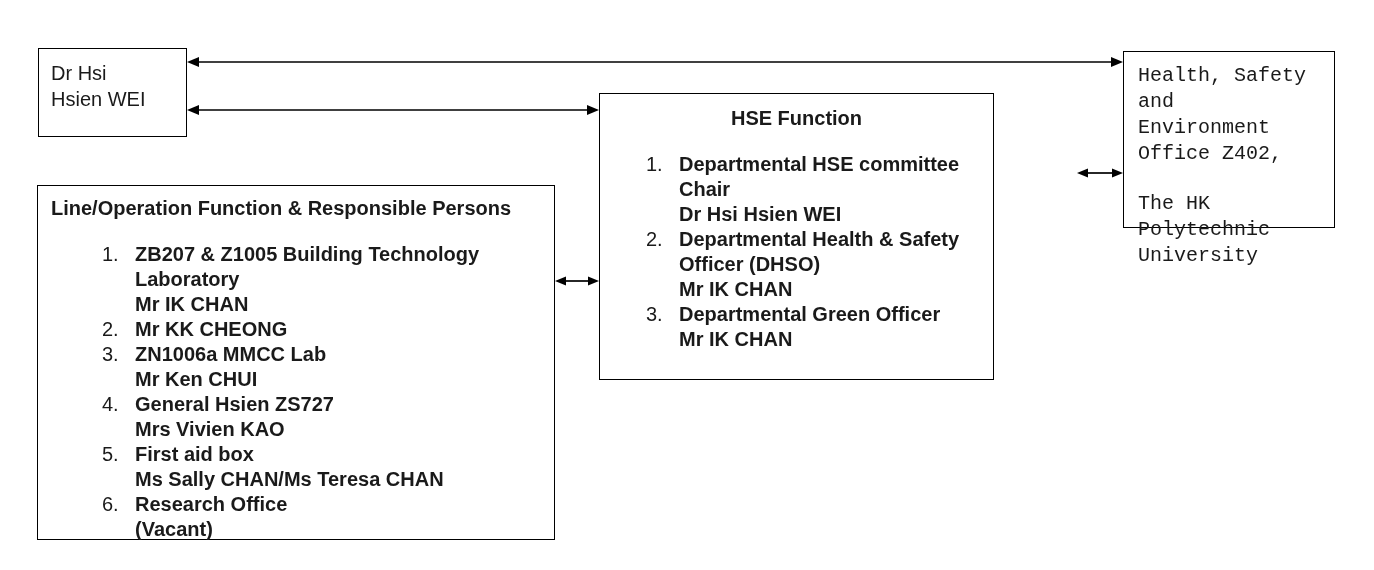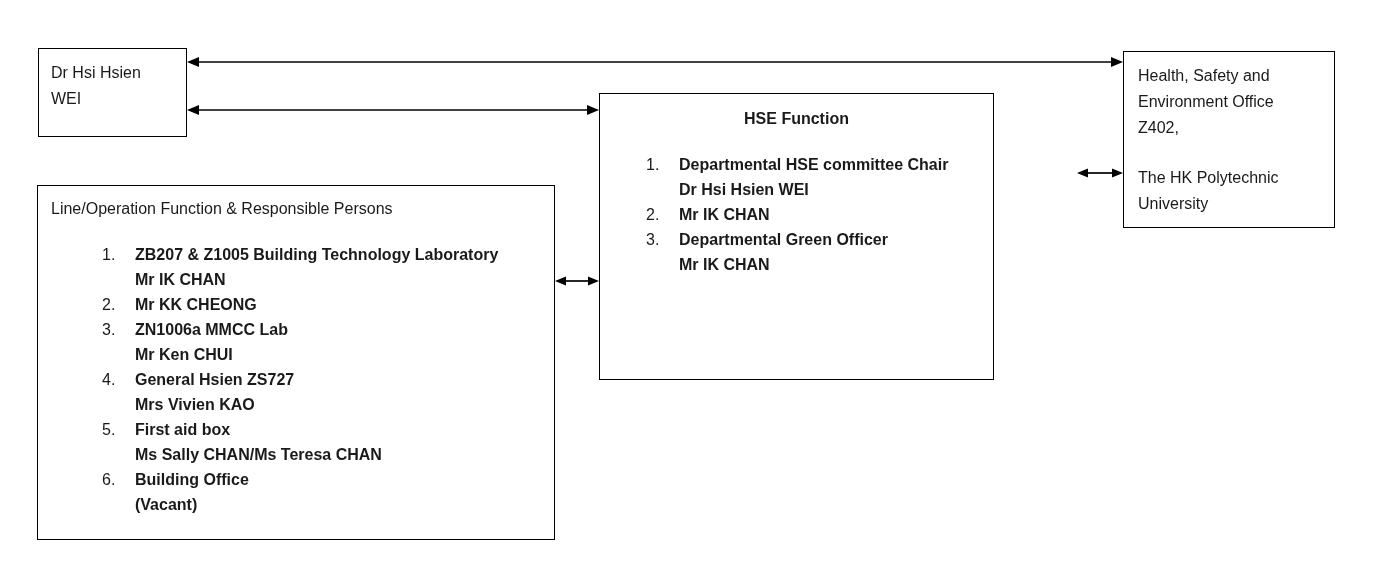--- a/index.html
+++ b/index.html
@@ -3,43 +3,43 @@
 <meta charset="utf-8">
 <style>
   html, body { margin: 0; padding: 0; background: #ffffff; }
   #canvas {
     position: relative;
     width: 1374px;
     height: 570px;
     background: #ffffff;
     font-family: "Liberation Sans", sans-serif;
     color: #1a1a1a;
-    font-size: 16px;
+    font-size: 20px;
     overflow: hidden;
   }
   .box {
     position: absolute;
     border: 1.5px solid #000000;
     background: #ffffff;
     box-sizing: border-box;
   }
   
   #wei-box { left: 38px; top: 48px; width: 149px; height: 89px;
              padding: 11px 32px 0 12px; line-height: 26px; }
   
   #line-box { left: 37px; top: 185px; width: 518px; height: 355px;
               padding: 10px 10px 0 13px; line-height: 25px; }
-  #line-box .box-title { margin: 0 0 21px 0; font-weight: normal; }
+  #line-box .box-title { margin: 0 0 21px 0; font-weight: bold; }
   
   #hse-box { left: 599px; top: 93px; width: 395px; height: 287px;
              padding: 12px 10px 0 10px; line-height: 25px; }
   #hse-box .box-title { text-align: center; font-weight: bold; margin: 0 0 21px 0; }
   
   #office-box { left: 1123px; top: 51px; width: 212px; height: 177px;
-                padding: 11px 24px 0 14px; line-height: 26px; }
+                padding: 11px 24px 0 14px; line-height: 26px; font-family: Liberation Mono, monospace; }
   #office-box .para2 { margin-top: 24px; }
 
   .num-list { }
   .list-item { display: flex; }
   #line-box .list-item { margin-left: 51px; }
   #hse-box .list-item  { margin-left: 36px; }
   .item-num { width: 33px; flex: 0 0 33px; }
   .item-body { flex: 1; font-weight: bold; }
   .item-label, .item-person { display: block; }
 
@@ -87,40 +87,41 @@
       <div class="list-item">
         <span class="item-num">5.</span>
         <span class="item-body">
           <span class="item-label">First aid box</span>
           <span class="item-person">Ms Sally CHAN/Ms Teresa CHAN</span>
         </span>
       </div>
       <div class="list-item">
         <span class="item-num">6.</span>
         <span class="item-body">
-          <span class="item-label">Building Office</span>
+          <span class="item-label">Research Office</span>
           <span class="item-person">(Vacant)</span>
         </span>
       </div>
     </div>
   </div>
 
   <div class="box" id="hse-box">
     <div class="box-title">HSE Function</div>
     <div class="num-list">
       <div class="list-item">
         <span class="item-num">1.</span>
         <span class="item-body">
           <span class="item-label">Departmental HSE committee Chair</span>
           <span class="item-person">Dr Hsi Hsien WEI</span>
         </span>
       </div>
       <div class="list-item">
         <span class="item-num">2.</span>
         <span class="item-body">
+          <span class="item-label">Departmental Health &amp; Safety Officer (DHSO)</span>
           <span class="item-person">Mr IK CHAN</span>
         </span>
       </div>
       <div class="list-item">
         <span class="item-num">3.</span>
         <span class="item-body">
           <span class="item-label">Departmental Green Officer</span>
           <span class="item-person">Mr IK CHAN</span>
         </span>
       </div>

